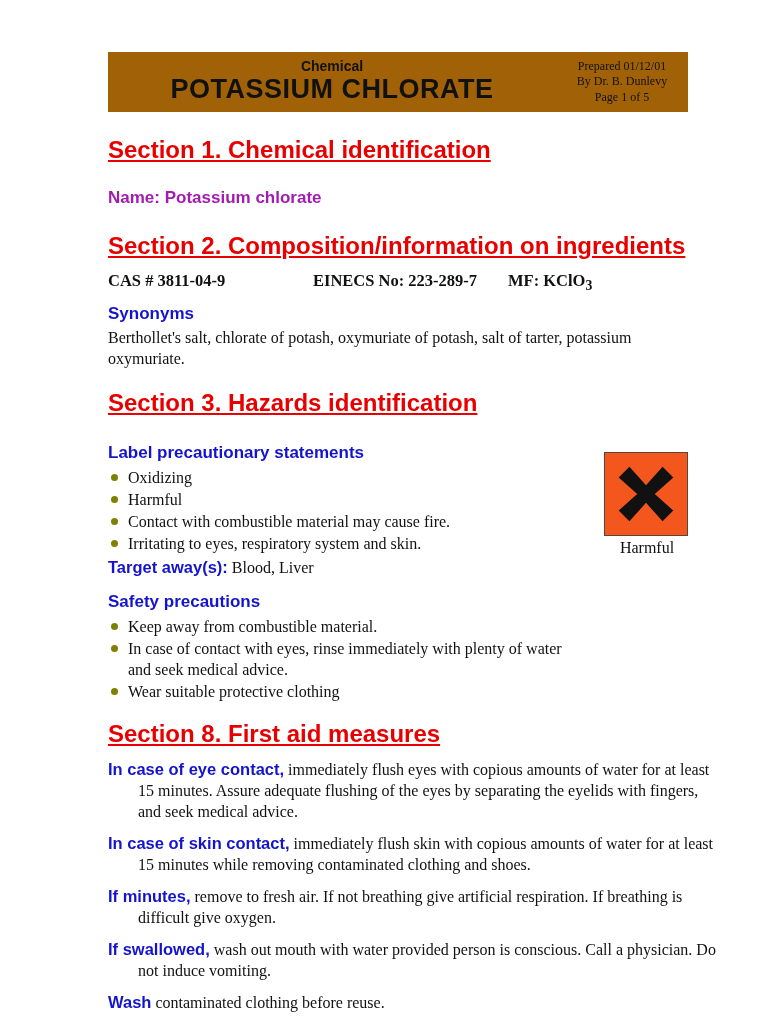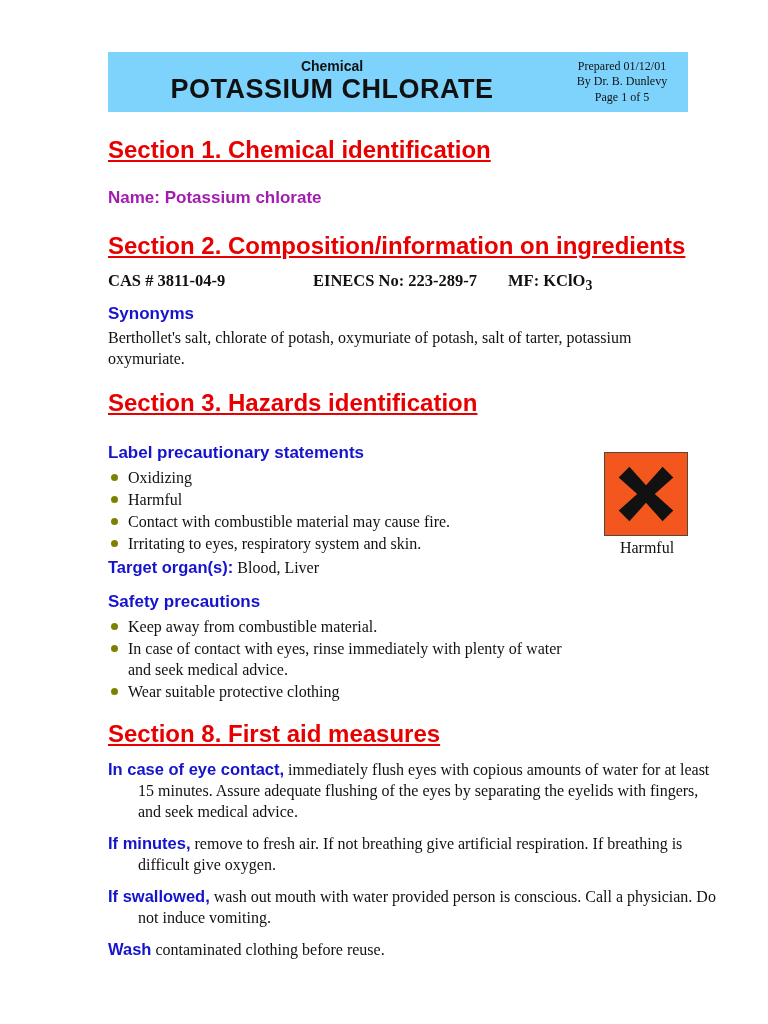--- a/index.html
+++ b/index.html
@@ -10,21 +10,21 @@
     background: #ffffff;
     font-family: "Liberation Serif", serif;
     color: #111;
     overflow: hidden;
   }
 
   
   .banner {
     position: absolute; left: 108px; top: 52px;
     width: 580px; height: 60px;
-    background: #7dd3fc;
+    background: #a16207;
     display: flex; align-items: center;
   }
   .banner-center { flex: 1; text-align: center; line-height: 1.1; }
   .kicker { font-family: "Liberation Sans", sans-serif; font-weight: bold; font-size: 14px; }
   .doc-title { font-family: "Liberation Sans", sans-serif; font-weight: bold; font-size: 27px; letter-spacing: .5px; }
   .banner-meta {
     width: 132px; 
     font-size: 12px; line-height: 1.3; text-align: center;
   }
 
@@ -136,21 +136,21 @@
           <li>
               <span class="dot"></span>
               <span>Contact with combustible material may cause fire.</span>
             </li>
           <li>
               <span class="dot"></span>
               <span>Irritating to eyes, respiratory system and skin.</span>
             </li>
         </ul>
         <div class="target-line">
-          <span class="inline-blue">Target organ(s):</span><span> Blood, Liver</span>
+          <span class="inline-blue">Target away(s):</span><span> Blood, Liver</span>
         </div>
         <h3 class="blue-sub safety-head">Safety precautions</h3>
         <ul class="dots">
           <li>
               <span class="dot"></span>
               <span>Keep away from combustible material.</span>
             </li>
           <li>
               <span class="dot"></span>
               <span>In case of contact with eyes, rinse immediately with plenty of water and seek medical advice.</span>
@@ -169,18 +169,19 @@
             <path fill="#111" d="M14 25 L25 14 L42 33 L59 14 L70 25 L51 42 L70 59 L59 70 L42 51 L25 70 L14 59 L33 42 Z"></path>
           </svg>
           <figcaption class="picto-caption">Harmful</figcaption>
         </figure>
       </div>
     </div>
 
     <h2 class="sec-heading sec4-head">Section 8. First aid measures</h2>
 
     <p class="aid"><span class="lead">In case of eye contact,</span><span> immediately flush eyes with copious amounts of water for at least 15 minutes. Assure adequate flushing of the eyes by separating the eyelids with fingers, and seek medical advice.</span></p>
+    <p class="aid"><span class="lead">In case of skin contact,</span><span> immediately flush skin with copious amounts of water for at least 15 minutes while removing contaminated clothing and shoes.</span></p>
     <p class="aid"><span class="lead">If minutes,</span><span> remove to fresh air. If not breathing give artificial respiration. If breathing is difficult give oxygen.</span></p>
     <p class="aid"><span class="lead">If swallowed,</span><span> wash out mouth with water provided person is conscious. Call a physician. Do not induce vomiting.</span></p>
     <p class="aid"><span class="lead">Wash</span><span> contaminated clothing before reuse.</span></p>
 
   </div>
 </div>
 
 </body></html>

